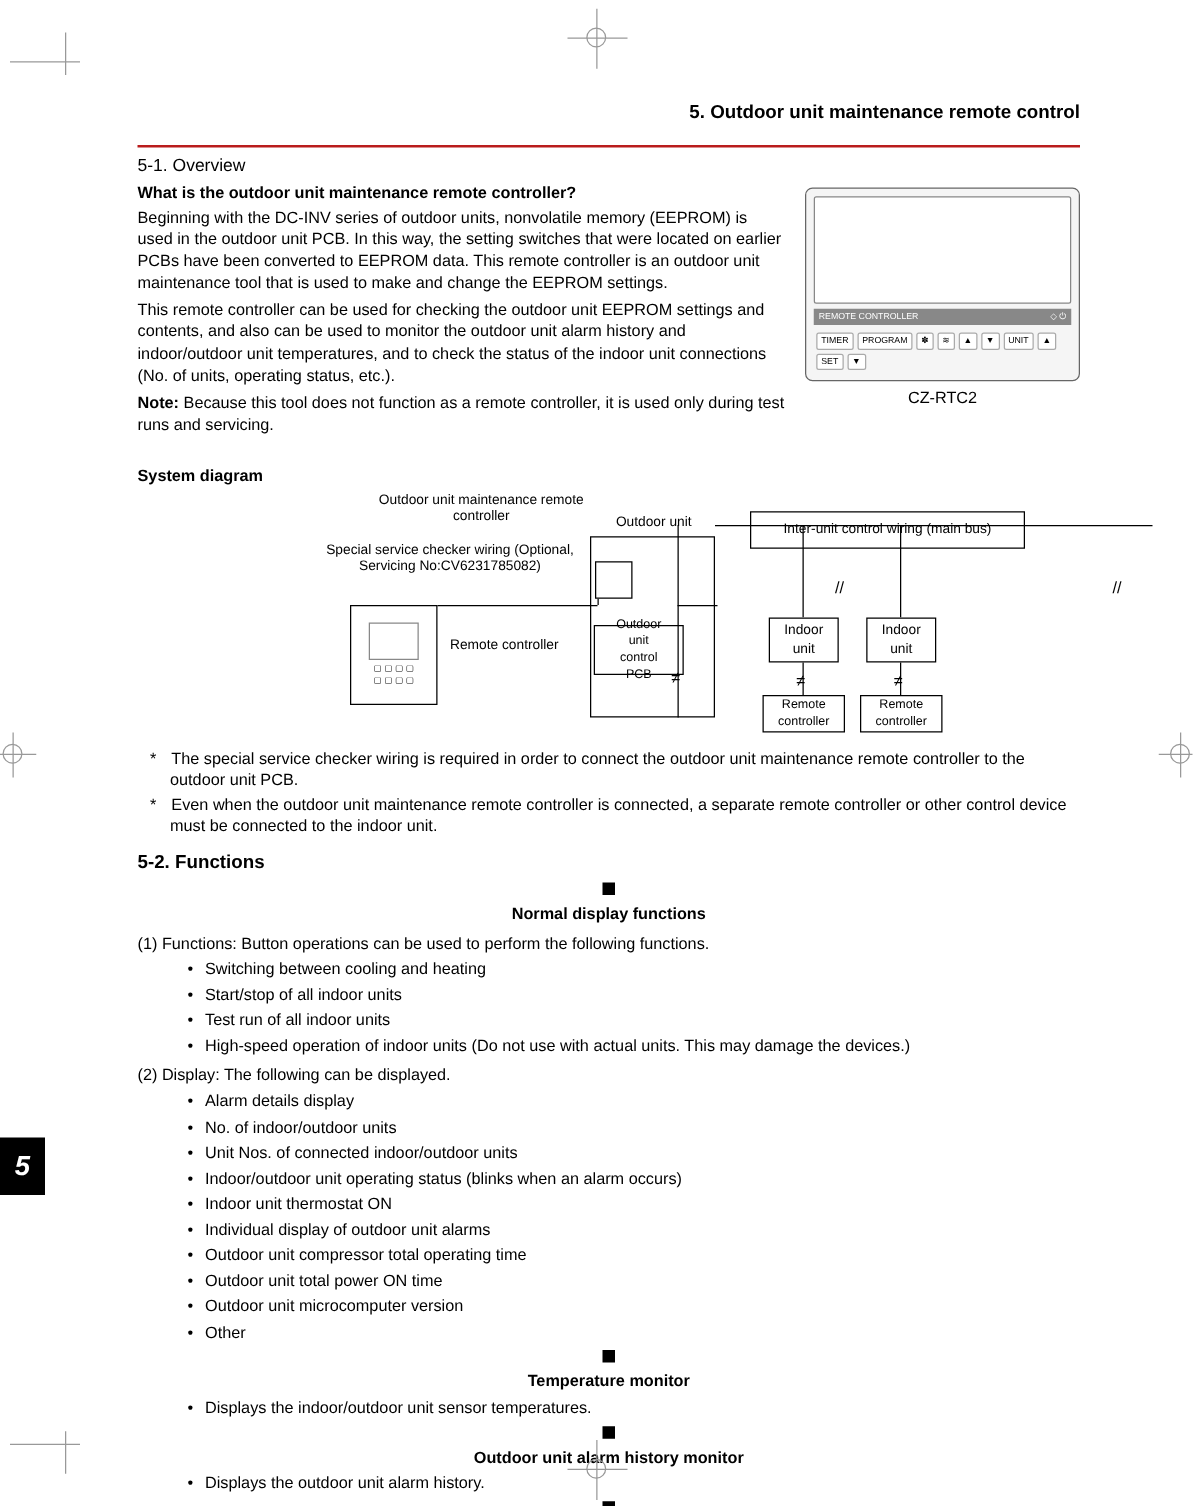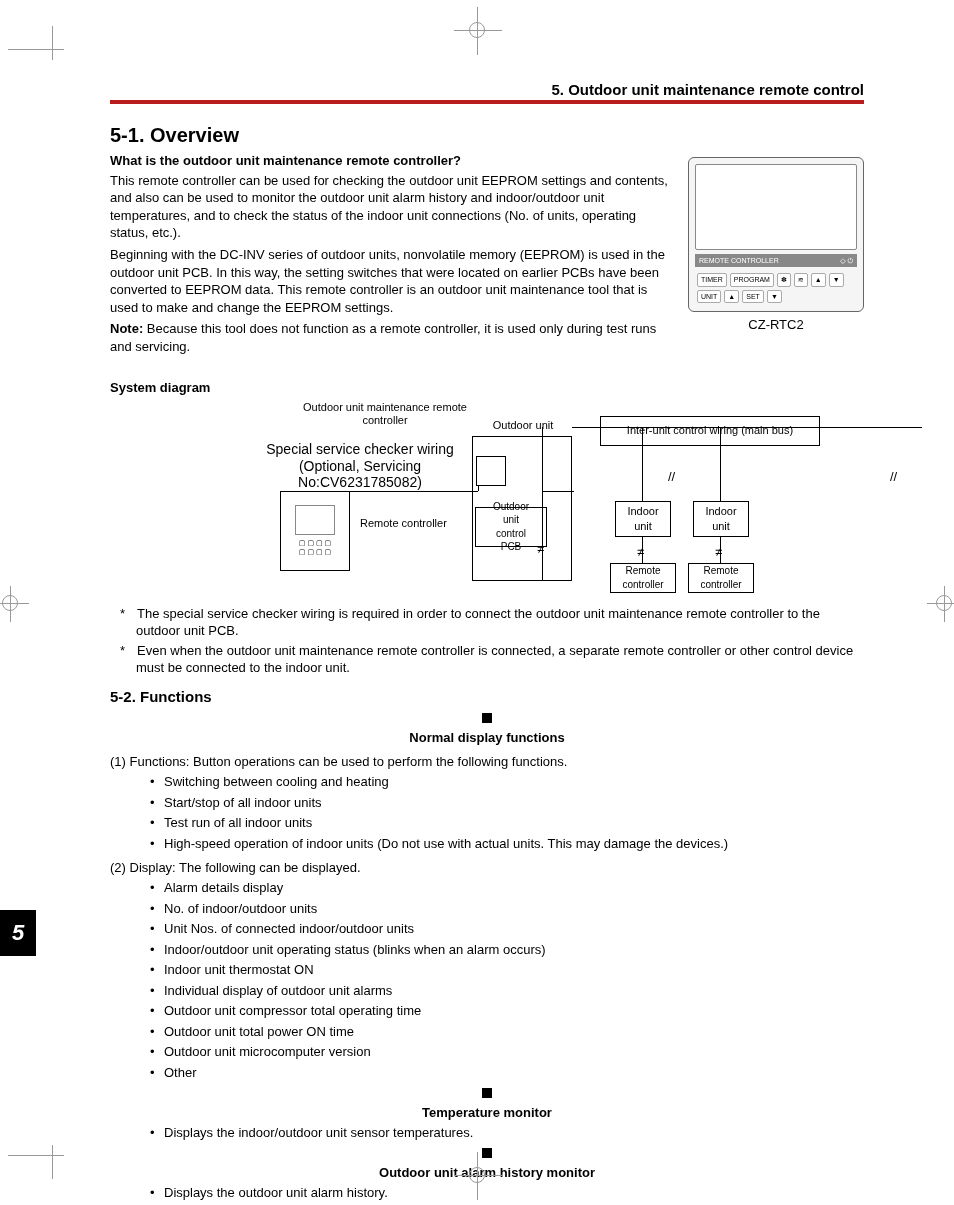--- a/index.html
+++ b/index.html
@@ -8,42 +8,42 @@
     font-size: 13px;
     color: #000;
     background: #fff;
     width: 954px;
     height: 1205px;
     position: relative;
     padding: 80px 90px 40px 110px;
     line-height: 1.35;
   }
   .header-rule {
-    border-bottom: 4px solid #b91c1c;
+    border-bottom: 2px solid #b91c1c;
     text-align: right;
     font-weight: bold;
     font-size: 15px;
-    margin-bottom: 18px;
-    padding-bottom: 0;
+    margin-bottom: 5px;
+    padding-bottom: 16px;
   }
   .h-section {
-    font-weight: bold;
-    font-size: 20px;
+    font-weight: normal;
+    font-size: 14px;
     margin-bottom: 3px;
   }
   .h-q {
     font-weight: bold;
     font-size: 13px;
     margin-bottom: 2px;
   }
   .overview-wrap { display: flex; gap: 16px; }
   .overview-text { flex: 1; }
   .overview-text p { margin-bottom: 4px; }
   .note-label { font-weight: bold; }
-  .remote-fig { width: 176px; text-align: center; font-size: 13px; margin-top:5px;}
+  .remote-fig { width: 220px; text-align: center; font-size: 13px; margin-top:5px;}
   .remote-box {
     border: 1px solid #666;
     height: 155px;
     border-radius: 6px;
     background: #f5f5f5;
     display: flex;
     flex-direction: column;
     padding: 6px;
     gap: 4px;
     font-size: 8px;
@@ -127,22 +127,22 @@
 <div class="side-cross-l"></div>
 <div class="side-cross-r"></div>
 
 <div class="header-rule">5. Outdoor unit maintenance remote control</div>
 
 <div class="h-section">5-1. Overview</div>
 
 <div class="overview-wrap">
   <div class="overview-text">
     <div class="h-q">What is the outdoor unit maintenance remote controller?</div>
+    <p>Beginning with the DC-INV series of outdoor units, nonvolatile memory (EEPROM) is used in the outdoor unit PCB. In this way, the setting switches that were located on earlier PCBs have been converted to EEPROM data. This remote controller is an outdoor unit maintenance tool that is used to make and change the EEPROM settings.</p>
     <p>This remote controller can be used for checking the outdoor unit EEPROM settings and contents, and also can be used to monitor the outdoor unit alarm history and indoor/outdoor unit temperatures, and to check the status of the indoor unit connections (No. of units, operating status, etc.).</p>
-    <p>Beginning with the DC-INV series of outdoor units, nonvolatile memory (EEPROM) is used in the outdoor unit PCB. In this way, the setting switches that were located on earlier PCBs have been converted to EEPROM data. This remote controller is an outdoor unit maintenance tool that is used to make and change the EEPROM settings.</p>
     <p><span class="note-label">Note:</span><span> Because this tool does not function as a remote controller, it is used only during test runs and servicing.</span></p>
   </div>
   <div class="remote-fig">
     <div class="remote-box">
       <div class="remote-screen"></div>
       <div class="remote-bar">
           <span>REMOTE CONTROLLER</span>
           <span>◇ ⏻</span>
         </div>
       <div class="remote-btns">
@@ -160,21 +160,21 @@
     </div>
     <div style="margin-top:4px;">CZ-RTC2</div>
   </div>
 </div>
 
 <div class="sys-diagram-title">System diagram</div>
 
 <div class="diagram-area">
   <div class="d-small-label" style="left:110px; top:0; width:170px;">Outdoor unit maintenance
 remote controller</div>
-  <div class="d-small-label" style="left:60px; top:40px; width:220px; font-size:14px;">Special service checker wiring
+  <div class="d-small-label" style="left:60px; top:40px; width:220px; font-size:11px;">Special service checker wiring
 (Optional, Servicing No:CV6231785082)</div>
   <div class="d-box" style="left:90px; top:90px; width:70px; height:80px; font-size:9px;">
     <div style="width:100%;">
       <div style="border:1px solid #888;height:30px;margin-bottom:3px;"></div>
       <div style="font-size:7px;">▢ ▢ ▢ ▢<br>▢ ▢ ▢ ▢</div>
     </div>
   </div>
   <div class="d-small-label" style="left:170px; top:116px;">Remote controller</div>
   <div class="d-box" style="left:282px; top:35px; width:100px; height:145px; align-items:flex-start; padding-top:0;">
     <div class="d-small-label" style="position:absolute;left:0;top:-18px;width:100px;">Outdoor unit</div>

